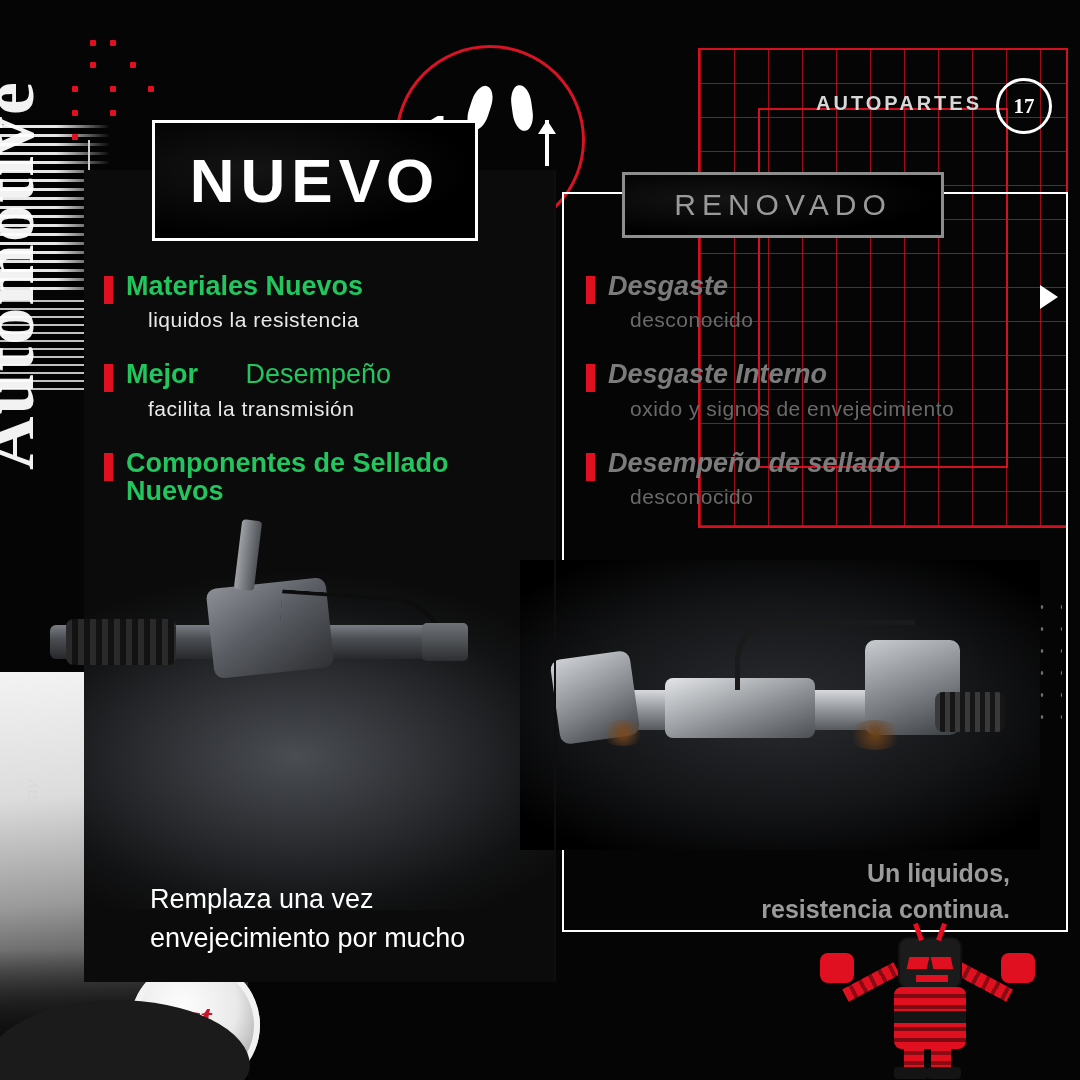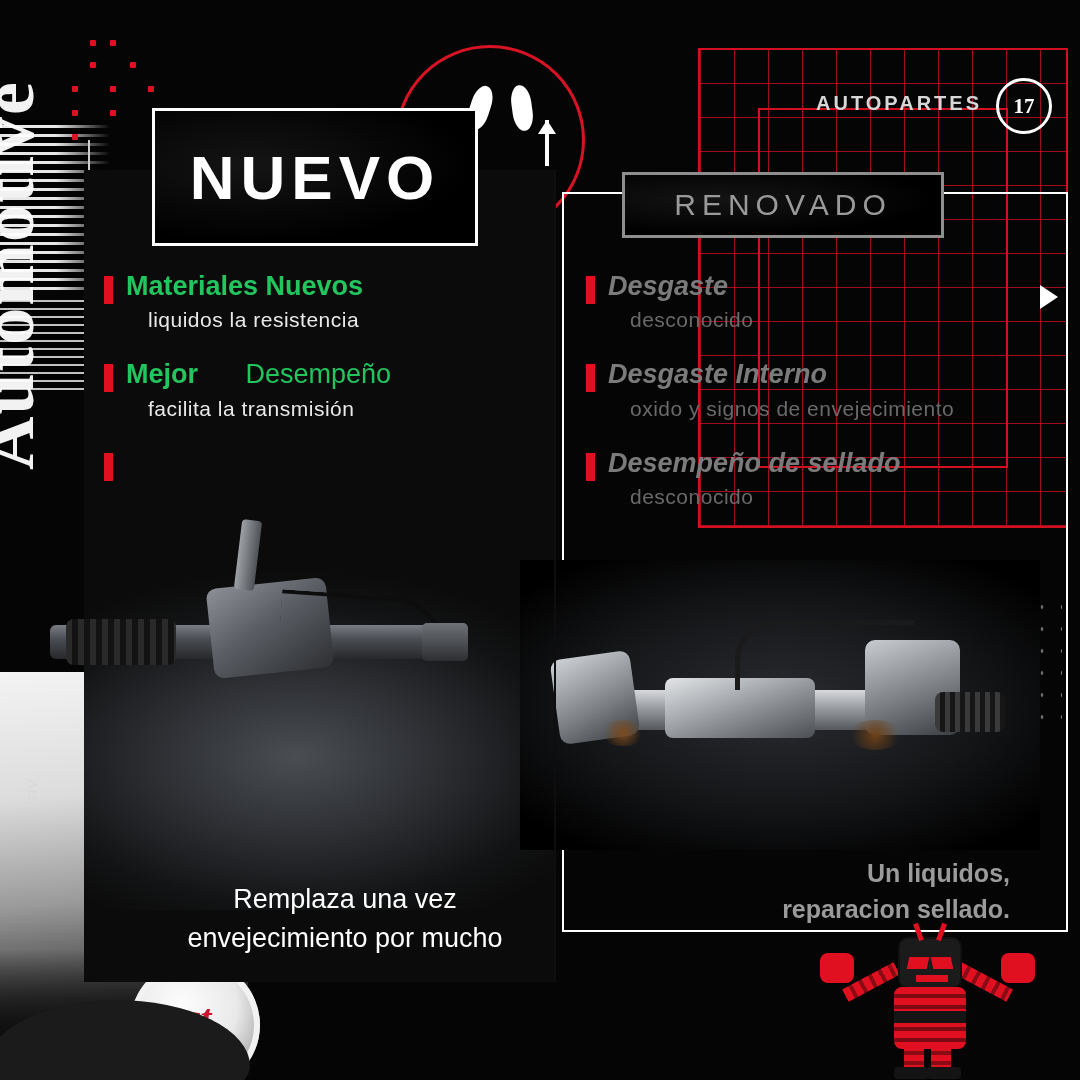--- a/index.html
+++ b/index.html
@@ -194,21 +194,21 @@
     background: radial-gradient(circle,#7c4a1e 0%, rgba(124,74,30,0) 70%); border-radius:50%; }
   .ro-rust2{ position:absolute; left: 300px; top: 120px; width: 60px; height: 30px;
     background: radial-gradient(circle,#6d4118 0%, rgba(109,65,24,0) 70%); border-radius:50%; }
 
   
   .title-box{
     position:absolute; display:flex; align-items:center; justify-content:center;
     border: 3px solid #ffffff;
     background: radial-gradient(ellipse at 30% 40%, #141414 0%, #000 70%);
   }
-  #title-new{ left: 152px; top: 108px; width: 326px; height: 138px; text-align: right; }
+  #title-new{ left: 152px; top: 120px; width: 326px; height: 121px; text-align: right; }
   #title-new span{
     color:#fff; font-size: 62px; font-weight: 800; letter-spacing: 6px;
     font-family:"Liberation Sans", sans-serif;
   }
   #title-reno{ left: 622px; top: 172px; width: 322px; height: 66px; border-color:#8e8e8e; }
   #title-reno span{
     color:#9a9a9a; font-size: 30px; font-weight: 400; letter-spacing: 6px;
   }
 
   
@@ -230,21 +230,21 @@
     letter-spacing: .5px;
   }
   #features-new .ttl{ color:#22c55e; }
   #features-new .sub{ color:#e9e9e9; }
   #features-reno .ttl{ color:#7b7b7b;font-style:italic; }
   #features-reno .sub{ color:#6a6a6a; }
 
   
   .foot-new{
     position:absolute; left: 150px; top: 880px; width: 390px;
-    text-align:center; color:#ffffff; font-size: 27px; line-height: 1.45;
+    text-align:left; color:#ffffff; font-size: 27px; line-height: 1.45;
   }
   .foot-reno{
     position:absolute; left: 690px; top: 855px; width: 320px;
     text-align:right; color:#9b9b9b; font-size: 25px; font-weight: 700; line-height: 1.45;
   }
 
   
   .brand{
     position:absolute; right: 98px; top: 92px;
     color:#d7d7d7; font-size: 20px; font-weight:800; letter-spacing: 3px;
@@ -368,20 +368,21 @@
       <div class="ttl">Materiales Nuevos</div>
       <div class="sub">liquidos la resistencia</div>
     </div>
     <div class="feat">
       <div class="bar"></div>
       <div class="ttl"><span>Mejor</span><span class="light"> Desempeño</span></div>
       <div class="sub">facilita la transmisión</div>
     </div>
     <div class="feat">
       <div class="bar"></div>
+      <div class="ttl">Componentes de Sellado Nuevos</div>
     </div>
   </div>
 
   <div class="features" id="features-reno">
     <div class="feat">
       <div class="bar"></div>
       <div class="ttl">Desgaste</div>
       <div class="sub">desconocido</div>
     </div>
     <div class="feat">
@@ -395,21 +396,21 @@
       <div class="sub">desconocido</div>
     </div>
   </div>
 
   <div class="foot-new">
     <div>Remplaza una vez</div>
     <div>envejecimiento por mucho</div>
   </div>
   <div class="foot-reno">
     <div>Un liquidos,</div>
-    <div>reparacion sellado.</div>
+    <div>resistencia continua.</div>
   </div>
 
   <div class="mascot">
     <div class="m-arm l"></div>
     <div class="m-arm r"></div>
     <div class="m-hand l"></div>
     <div class="m-hand r"></div>
     <div class="m-head">
       <div class="m-ant l"></div>
       <div class="m-ant r"></div>

